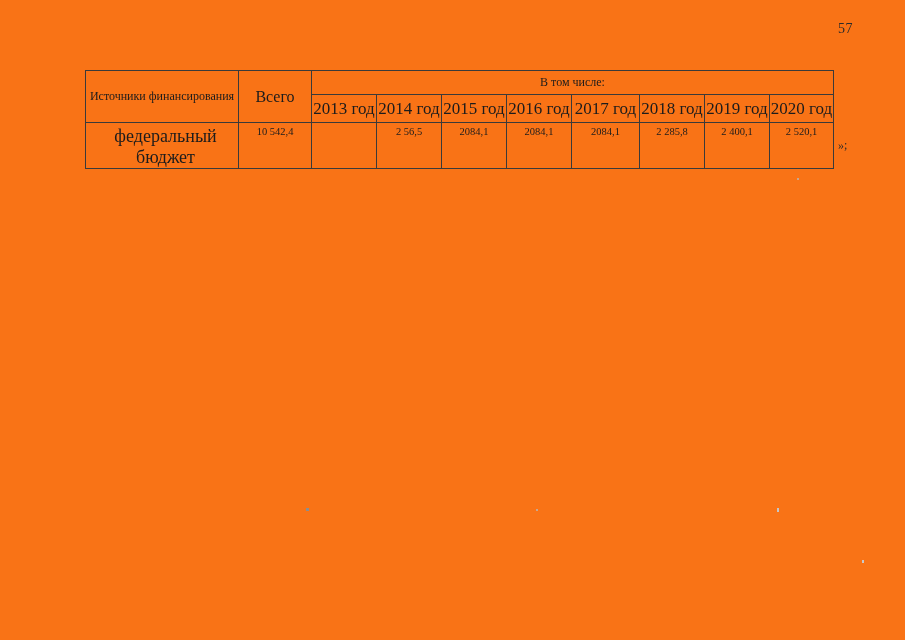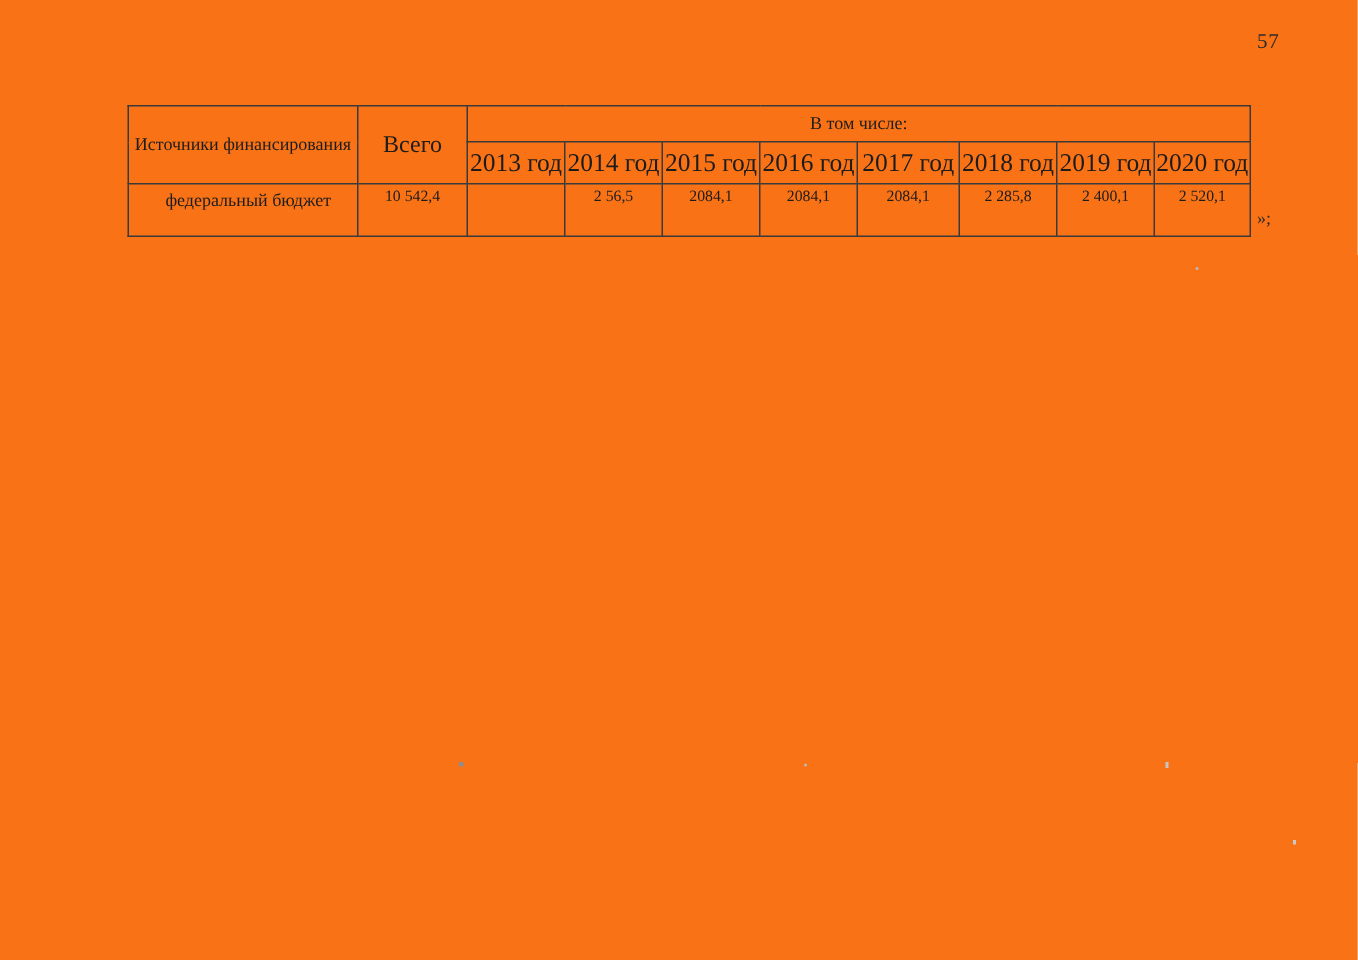--- a/index.html
+++ b/index.html
@@ -71,21 +71,21 @@
   }
 
   .row-data td {
     height: 31px;
     vertical-align: top;
     padding-top: 3px;
   }
   .cell-label {
     text-align: left;
     padding-left: 7px !important;
-    font-size: 12px;
+    font-size: 18px;
   }
   .cell-num {
     font-size: 10.5px;
   }
   .cell-empty { }
 
   
   .close-mark {
     position: absolute;
     left: 838px;

